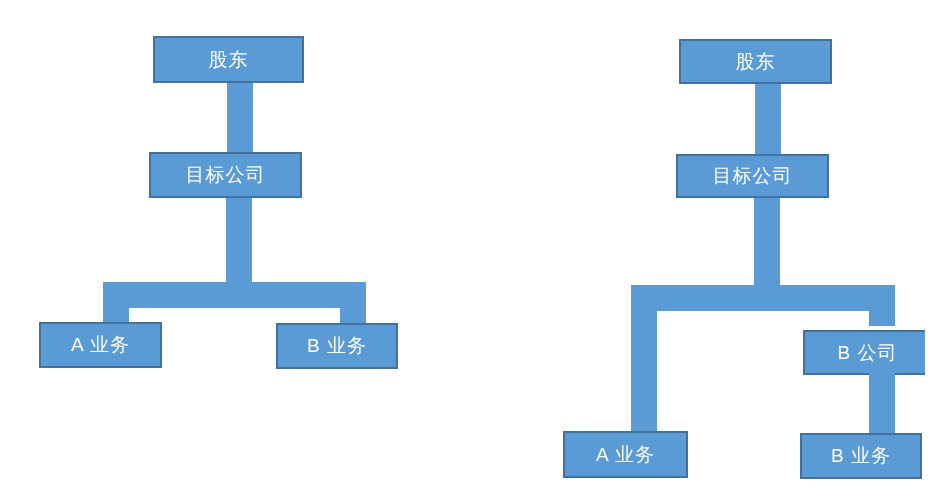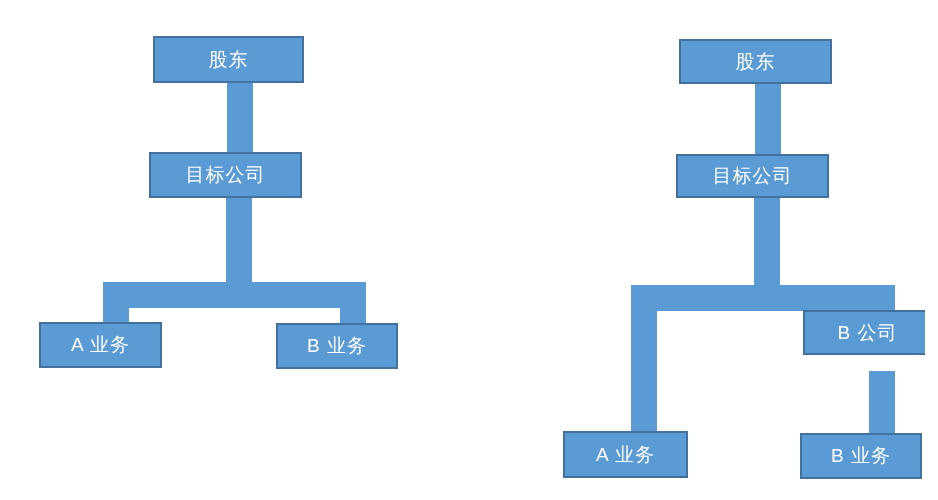--- a/index.html
+++ b/index.html
@@ -66,21 +66,21 @@
 
     <div class="edge" style="left:729px;top:58px;width:2px;height:70px"></div>
 
     <div class="node" style="left:650px;top:128px;width:153px;height:44px">目标公司</div>
 
     <div class="edge" style="left:728px;top:172px;width:2px;height:87px"></div>
     <div class="edge" style="left:605px;top:259px;width:240px;height:2px"></div>
     <div class="edge" style="left:605px;top:259px;width:2px;height:146px"></div>
     <div class="edge" style="left:843px;top:259px;width:2px;height:41px"></div>
 
-    <div class="node" style="left:777px;top:284px;width:129px;height:45px">B 公司</div>
+    <div class="node" style="left:777px;top:304px;width:129px;height:45px">B 公司</div>
 
     <div class="edge" style="left:843px;top:345px;width:2px;height:62px"></div>
 
     <div class="node" style="left:537px;top:405px;width:125px;height:47px">A 业务</div>
 
     <div class="node" style="left:774px;top:407px;width:122px;height:46px">B 业务</div>
   </div>
 
 </div>
 

